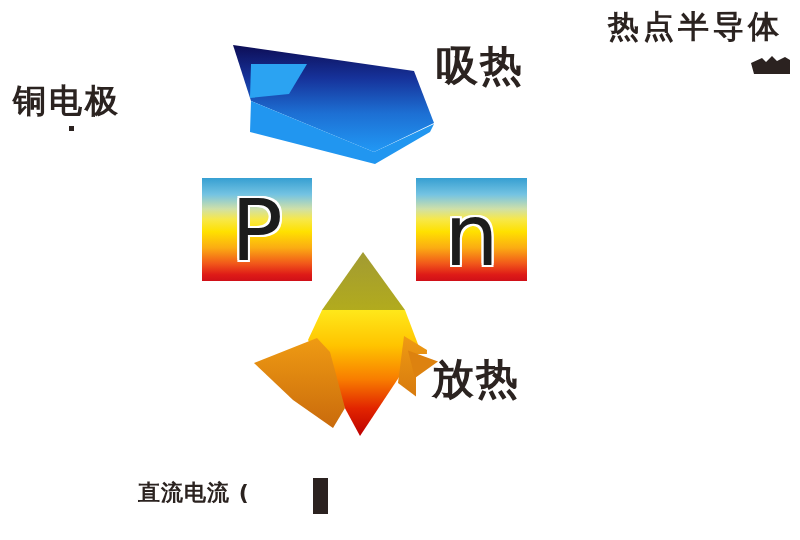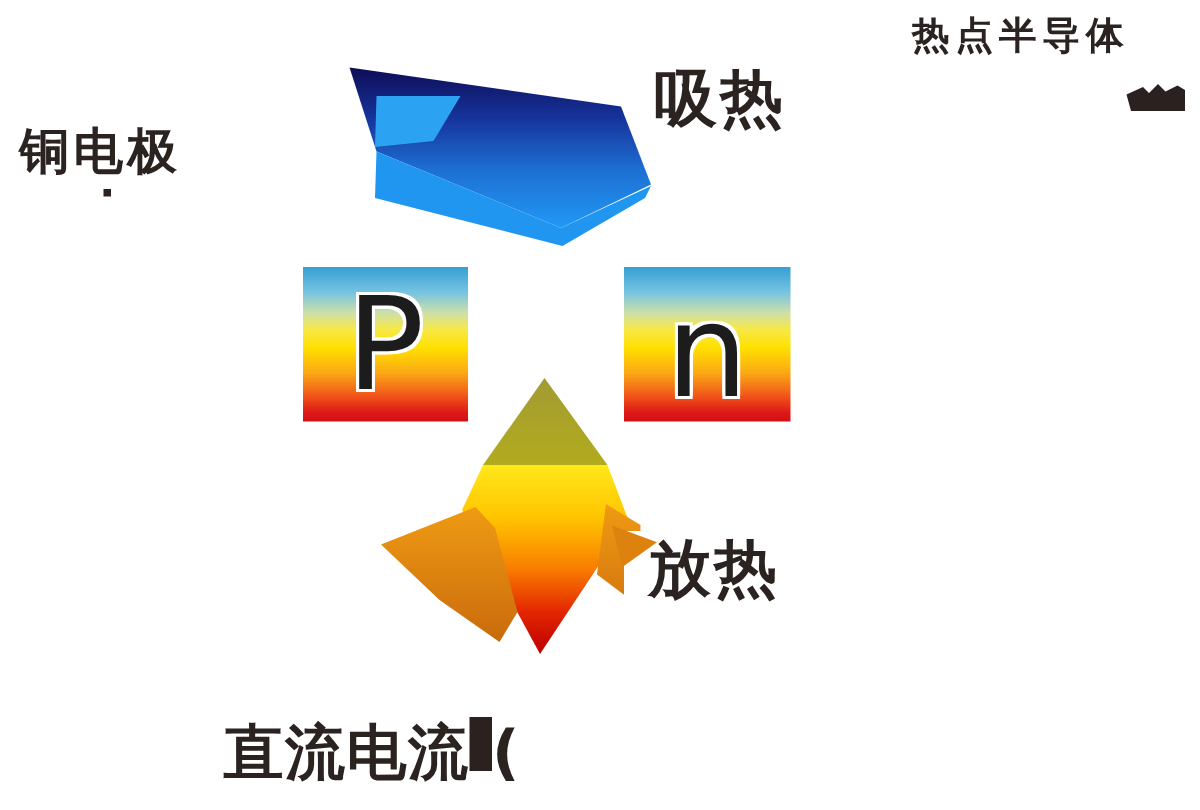--- a/index.html
+++ b/index.html
@@ -1,24 +1,24 @@
 <!DOCTYPE html>
 <html><head>
 <meta charset="utf-8">
 <style>
   html,body{margin:0;padding:0;background:#fff;}
   .canvas{position:relative;width:800px;height:540px;background:#ffffff;overflow:hidden;
           font-family:"DejaVu Sans","Liberation Sans",sans-serif;}
   .layer{position:absolute;left:0;top:0;}
   .label{position:absolute;color:#2b2320;font-weight:bold;white-space:nowrap;line-height:1;}
   #lbl-copper{left:13px;top:84px;font-size:33px;letter-spacing:3px;}
-  #lbl-hot{left:608px;top:11px;font-size:25px;letter-spacing:4px;}
+  #lbl-hot{left:608px;top:11px;font-size:31px;letter-spacing:4px;}
   #lbl-absorb{left:436px;top:45px;font-size:42px;letter-spacing:2px;}
   #lbl-release{left:432px;top:358px;font-size:42px;letter-spacing:2px;}
-  #lbl-dc{left:149px;top:482px;font-size:40px;letter-spacing:1px;}
+  #lbl-dc{left:138px;top:482px;font-size:22px;letter-spacing:1px;}
   .patch{position:absolute;background:#ffffff;}
   #patch-absorb{left:428px;top:38px;width:102px;height:62px;}
   #patch-release{left:416px;top:354px;width:108px;height:58px;}
   #patch-dc{left:126px;top:474px;width:184px;height:50px;}
   .type-box{position:absolute;width:110px;height:103px;display:flex;align-items:center;justify-content:center;
     background:linear-gradient(180deg,#369fd2 0%,#74c3e2 16%,#cfe0a8 30%,#f7e84a 40%,#ffe100 52%,
                #fbab13 68%,#f1581a 83%,#de1a17 94%,#cf1018 100%);}
   #box-p{left:202px;top:178px;}
   #box-n{left:416px;top:178px;width:111px;}
   .type-letter{font-size:86px;color:#1c1c1c;font-weight:normal;

